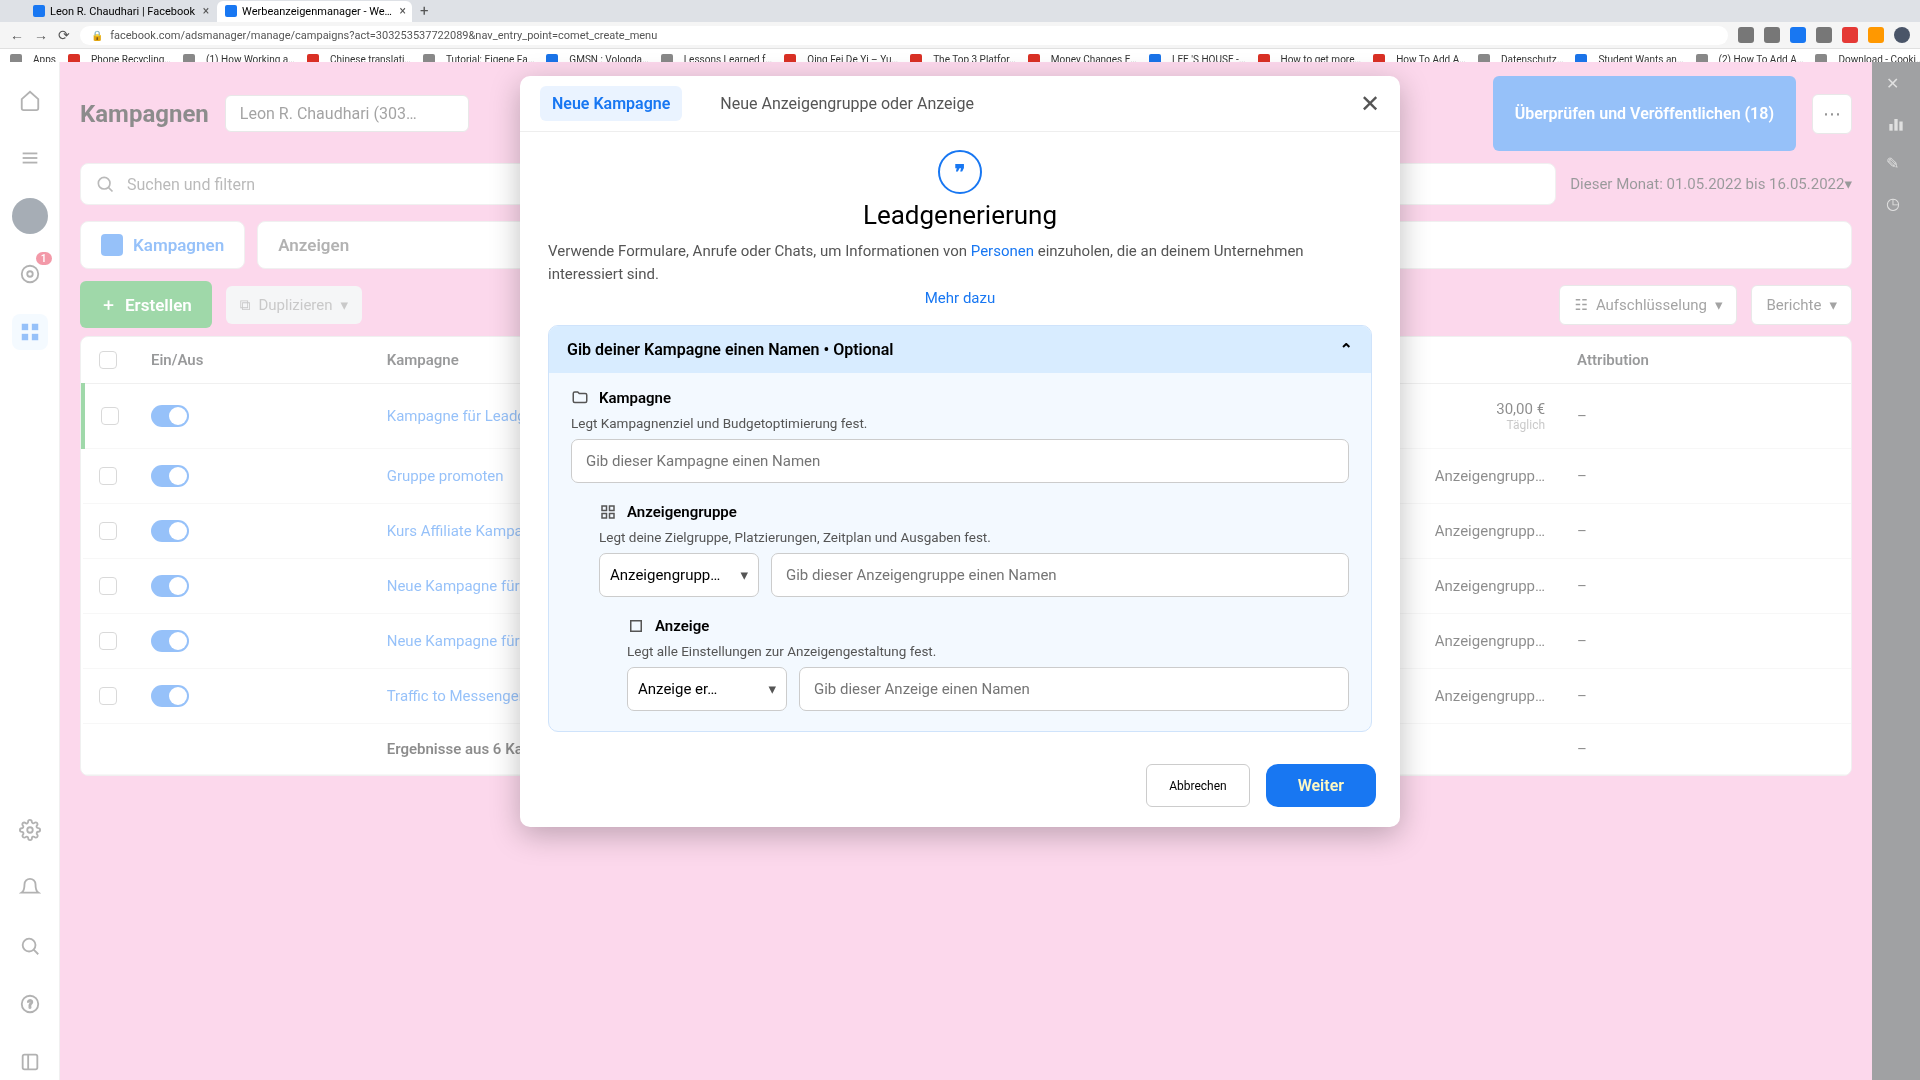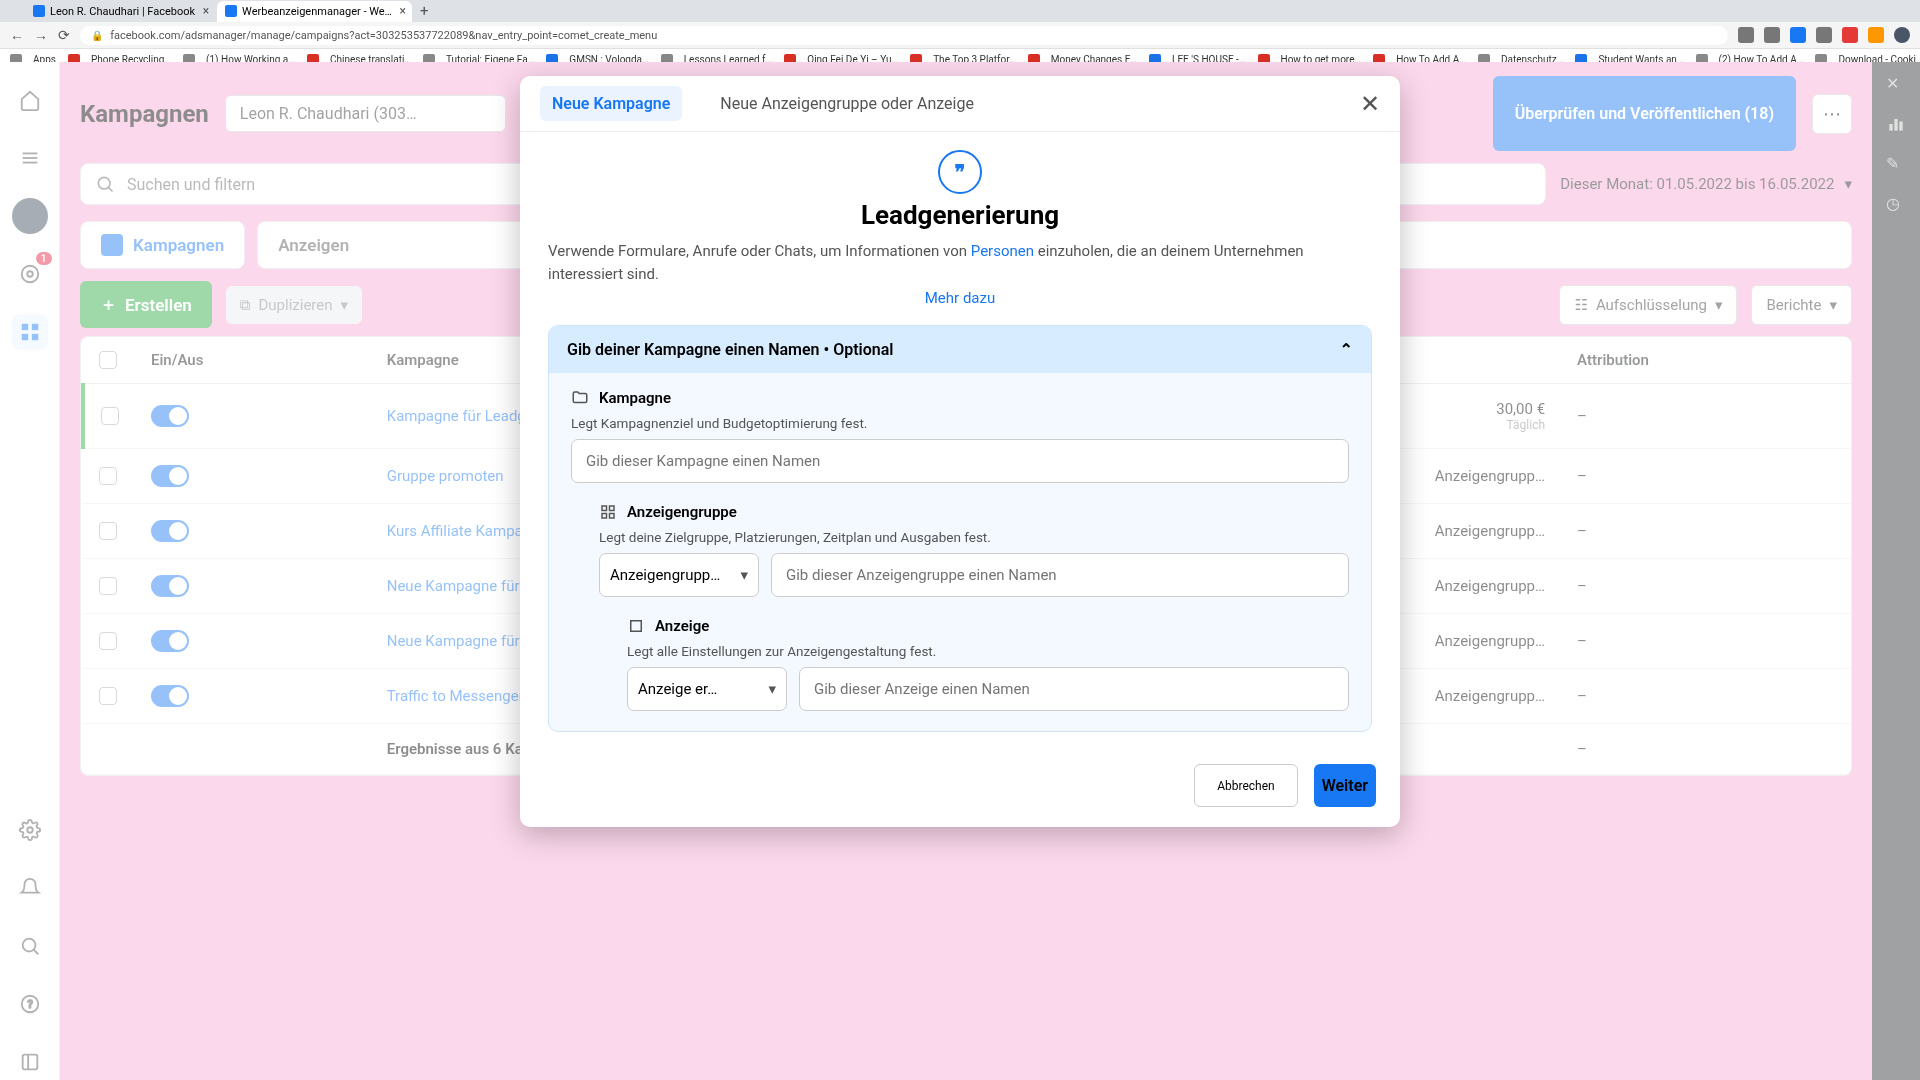--- a/index.html
+++ b/index.html
@@ -23,26 +23,26 @@
 .app{position:relative;height:1018px;display:flex}
 .left-rail{width:60px;background:#fff;border-right:1px solid #ddd;display:flex;flex-direction:column;align-items:center;padding-top:20px;gap:22px}
 .rail-item{width:36px;height:36px;display:flex;align-items:center;justify-content:center;border-radius:8px;color:#555;position:relative}
 .rail-item.active{background:#e7f3ff;color:#1877f2}
 .rail-item svg{width:22px;height:22px}
 .badge{position:absolute;top:-4px;right:-4px;background:#e41e3f;color:#fff;border-radius:10px;font-size:10px;padding:1px 5px;font-weight:600}
 .avatar{width:36px;height:36px;border-radius:50%;background:#3a4a5c}
 .main{flex:1;background:#f9a8d4;padding:14px 20px 0 20px;display:flex;flex-direction:column}
 .top-row{display:flex;align-items:center;gap:16px;margin-bottom:12px}
 .page-title{font-size:24px;font-weight:700}
-.acct-select{border:1px solid #ccc;background:#fff;border-radius:6px;padding:8px 14px;font-size:16px;color:#333;width:281px}
+.acct-select{border:1px solid #ccc;background:#fff;border-radius:6px;padding:8px 14px;font-size:16px;color:#333;width:244px}
 .publish-btn{margin-left:auto;background:#1877f2;color:#fff;border:none;border-radius:6px;padding:28px 22px;font-size:16px;font-weight:600}
 .dots-btn{width:40px;height:40px;border:1px solid #ccc;background:#fff;border-radius:6px;font-size:18px}
 .search-row{display:flex;align-items:center;gap:14px;margin-bottom:16px}
 .search-box{flex:1;display:flex;align-items:center;background:#fff;border:1px solid #ddd;border-radius:8px;padding:10px 14px;gap:12px;color:#666;font-size:16px}
-.date-range{font-size:15px;color:#1c1e21;display:flex;align-items:center;gap:10px}
+.date-range{font-size:15px;color:#1c1e21;display:flex;align-items:center;}
 .tabs-row{display:flex;gap:12px;margin-bottom:12px}
 .ent-tab{background:#fff;border:1px solid #ddd;border-radius:8px;padding:12px 20px;display:flex;align-items:center;gap:10px;font-size:17px;font-weight:600;color:#555}
 .ent-tab.active{color:#1877f2}
 .ent-tab .ti{width:22px;height:22px;background:#1877f2;border-radius:4px}
 .toolbar{display:flex;align-items:center;gap:14px;margin-bottom:8px}
 .create-btn{background:#2aa841;color:#fff;border:none;border-radius:6px;padding:12px 20px;font-size:17px;font-weight:600;display:flex;align-items:center;gap:8px}
 .tb-btn{background:#e8eaed;border:none;border-radius:6px;padding:10px 14px;font-size:15px;color:#888;display:flex;align-items:center;gap:8px}
 .spacer{flex:1}
 .table-wrap{background:#fff;border:1px solid #ddd;border-radius:8px;overflow:auto}
 .table{width:100%;border-collapse:collapse;font-size:15px}
@@ -56,39 +56,39 @@
 .right-rail{width:48px;background:#2d2f33;display:flex;flex-direction:column;align-items:center;padding-top:12px;gap:20px;color:#bbb}
 .right-rail .rr{width:20px;height:20px}
 .overlay{position:absolute;inset:62px 0 0 0;background:rgba(255,255,255,0.55);display:flex;align-items:flex-start;justify-content:center;padding-top:14px}
 .modal{width:880px;background:#fff;border-radius:10px;box-shadow:0 8px 30px rgba(0,0,0,0.25);overflow:hidden}
 .modal-tabs{display:flex;align-items:center;padding:0 20px;height:56px;border-bottom:1px solid #eee;gap:26px}
 .mtab{font-size:16px;color:#555;padding:8px 12px}
 .mtab.active{color:#1877f2;font-weight:600;background:#eaf3ff;border-radius:6px}
 .modal-close{margin-left:auto;font-size:24px;color:#555;cursor:pointer}
 .modal-body{padding:18px 28px 18px 28px;max-height:640px;overflow:auto}
 .obj-icon{width:44px;height:44px;border:2px solid #1877f2;border-radius:50%;margin:0 auto 6px;display:flex;align-items:center;justify-content:center;color:#1877f2;font-size:20px;font-weight:600}
-.obj-title{text-align:center;font-size:26px;font-weight:700;margin-bottom:10px}
+.obj-title{text-align:center;font-size:26px;font-weight:400;margin-bottom:10px}
 .obj-desc{color:#555;font-size:15px;line-height:1.5;margin-bottom:4px}
 .obj-desc .lnk{color:#1877f2}
 .learn-more{text-align:center;color:#1877f2;font-size:15px;margin-bottom:18px}
 .acc-sec{border:1px solid #cfe3fb;background:#f3f9ff;border-radius:10px;overflow:hidden}
 .acc-head{background:#d8ecff;padding:14px 18px;font-weight:600;display:flex;align-items:center;justify-content:space-between}
 .acc-body{padding:16px 22px 20px 22px;display:flex;flex-direction:column;gap:20px}
 .lvl{display:flex;flex-direction:column;gap:8px}
 .lvl-hd{display:flex;align-items:center;gap:10px}
 .lvl-ic{width:18px;height:18px;color:#555}
 .lvl-title{font-weight:600;font-size:15px}
 .lvl-sub{color:#555;font-size:13.5px}
 .inp{border:1px solid #ccc;border-radius:7px;padding:12px 14px;font-size:15px;width:100%}
 .lvl-row{display:flex;gap:12px}
 .sel{border:1px solid #ccc;border-radius:7px;padding:12px 10px;font-size:15px;width:160px;display:flex;align-items:center;justify-content:space-between;background:#fff}
 .sel span:last-child{color:#555}
 .modal-foot{display:flex;justify-content:flex-end;gap:16px;padding:14px 24px 20px}
 .btn-cancel{background:#fff;border:1px solid #ccc;border-radius:6px;padding:12px 22px;font-size:12px}
-.btn-primary{background:#1877f2;color:#000000;border:none;border-radius:6px;padding:12px 8px;font-size:16px;font-weight:600}
+.btn-primary{background:#1877f2;color:#fef9c3;border:none;border-radius:12px;padding:12px 32px;font-size:16px;font-weight:600}
 .bluebar{background:#1877f2}
 .redbar{background:#e53935}
 .orangebar{background:#ff9800}
 .greybar{background:#777}
 </style>
 </head>
 <body>
 
 <div class="browser-chrome">
   <div class="tab-bar">

